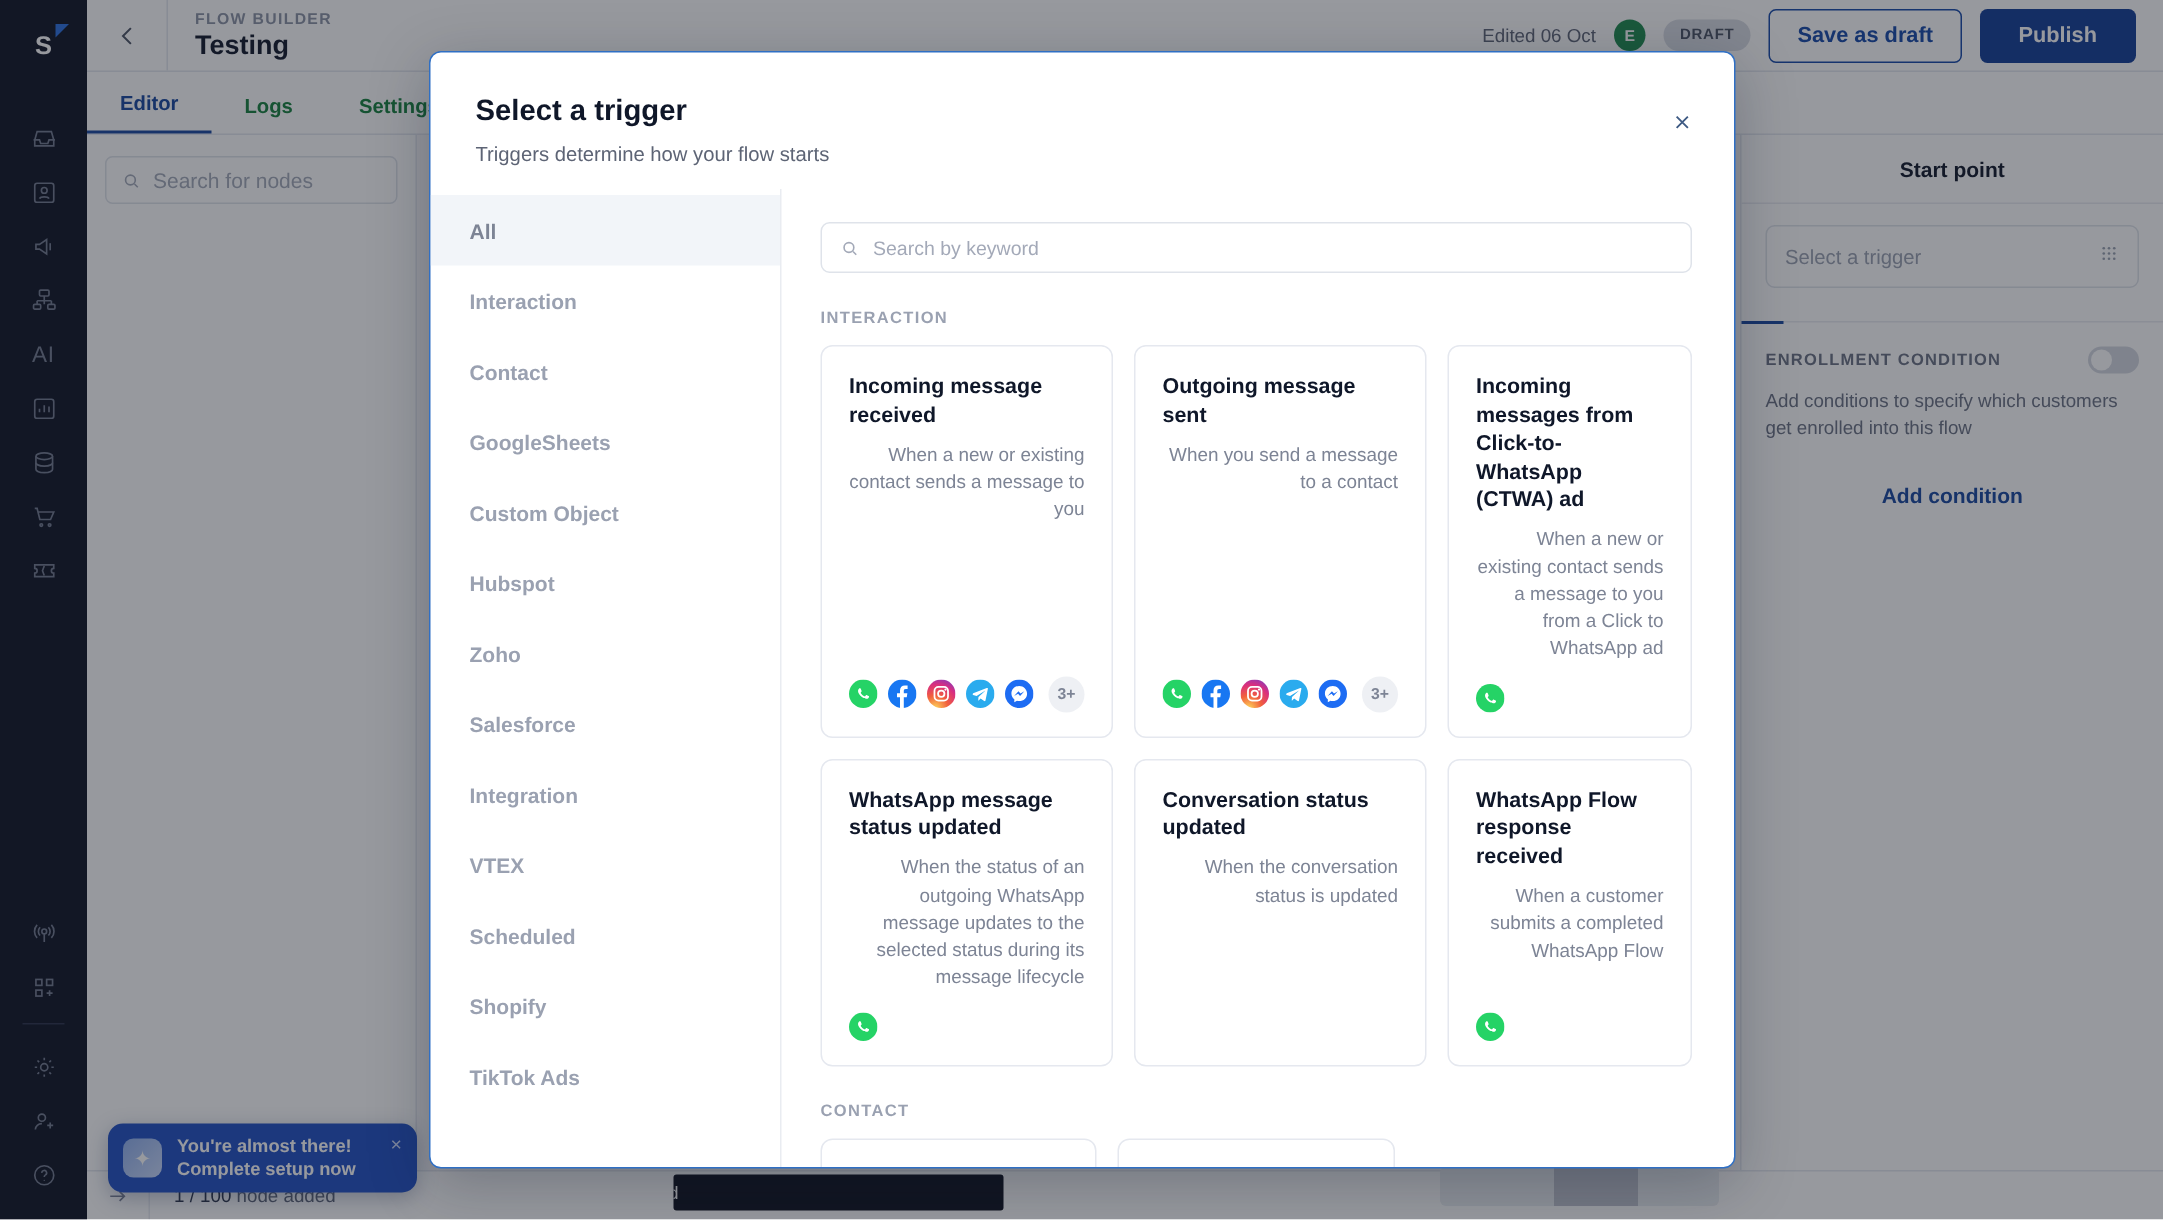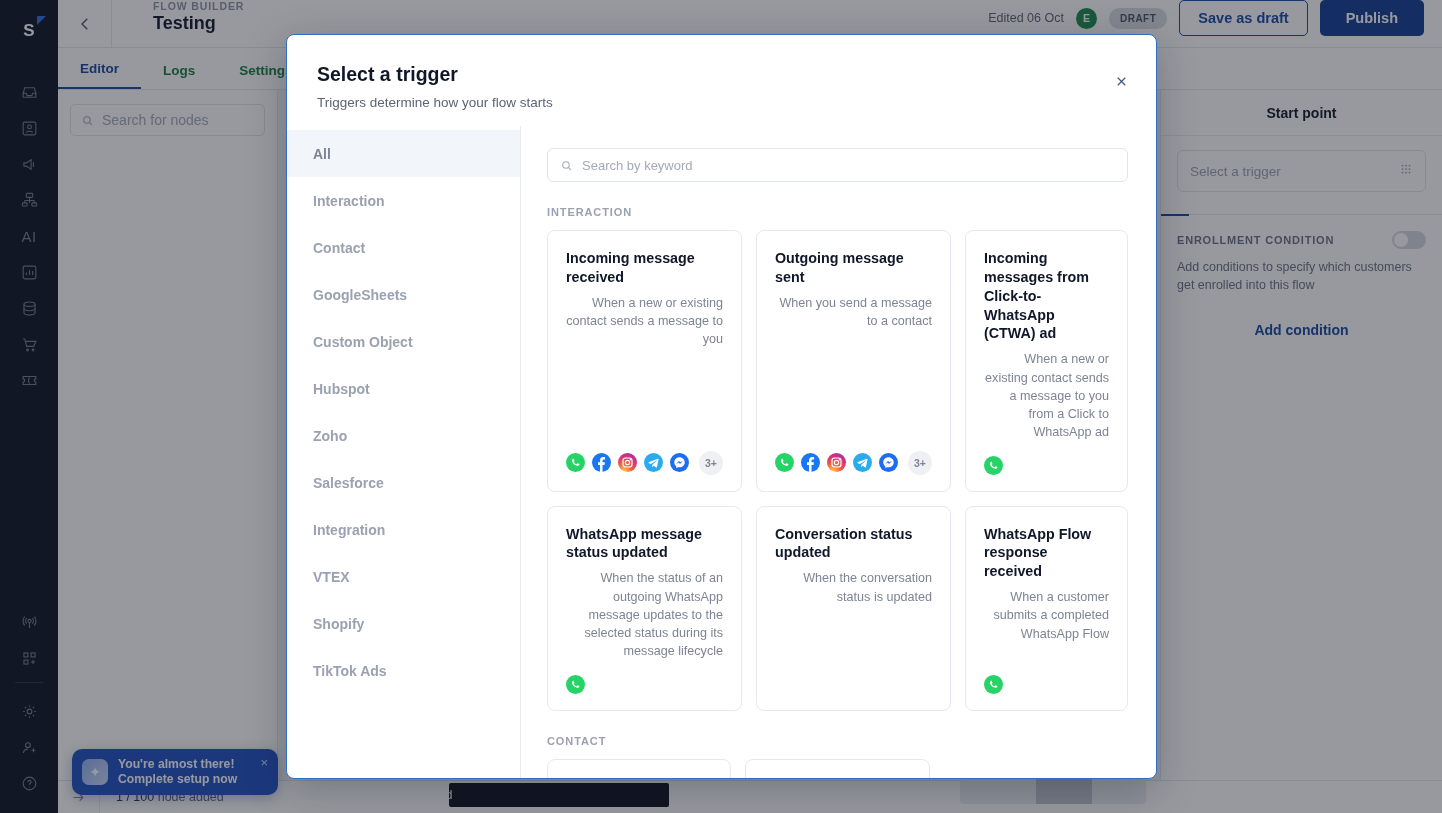--- a/index.html
+++ b/index.html
@@ -30,21 +30,21 @@
      color:#8890a6; opacity:.72;
   }
   .rail-ic svg { width:19px; height:19px; stroke:#9aa2b8; fill:none; stroke-width:1.4; }
   .rail-ic.ai-text { color:#9aa2b8; font-size:15px; letter-spacing:.5px; font-weight:400; }
   .rail-spacer { flex: 1; }
   .rail-divider { width: 28px; height:1px; background:#2a3149; margin: 6px 0 10px; }
 
   .topbar {
     position: absolute; left: 58px; top: 0; right: 0; height: 48px;
     background: #ffffff; border-bottom: 1px solid #e4e7ee;
-    display: flex; align-items: flex-start; gap: 23px;
+    display: flex; align-items: center;
   }
   .back-btn { width: 54px; height: 47px; display:flex; align-items:center; justify-content:center;
       border-right:1px solid #e4e7ee; color:#4a5263; }
   .title-block { padding-left: 18px; }
   .kicker { font-size: 10.5px; letter-spacing: .9px; color:#8b93a5; font-weight:600; }
   .flow-title { font-size: 18px; font-weight:700; color:#0f1729; margin-top:1px; }
   .top-right { margin-left:auto; display:flex; align-items:center; gap:12px; padding-right:18px; }
   .edited { font-size: 12.5px; color:#5d6475; }
   .avatar-e { width:21px;height:21px;border-radius:50%;background:#1d8a4e;color:#fff;
       font-size:10.5px;display:flex;align-items:center;justify-content:center;font-weight:600;}
@@ -397,20 +397,23 @@
           <div class="m-side-item">
             <span>Salesforce</span>
           </div>
           <div class="m-side-item">
             <span>Integration</span>
           </div>
           <div class="m-side-item">
             <span>VTEX</span>
           </div>
           <div class="m-side-item">
+            <span>Scheduled</span>
+          </div>
+          <div class="m-side-item">
             <span>Shopify</span>
           </div>
           <div class="m-side-item">
             <span>TikTok Ads</span>
           </div>
         </div>
 
       <div class="m-main">
         <div class="m-search">
           <svg width="13" height="13" viewBox="0 0 24 24" fill="none" stroke="#a3a9b8" stroke-width="2">

